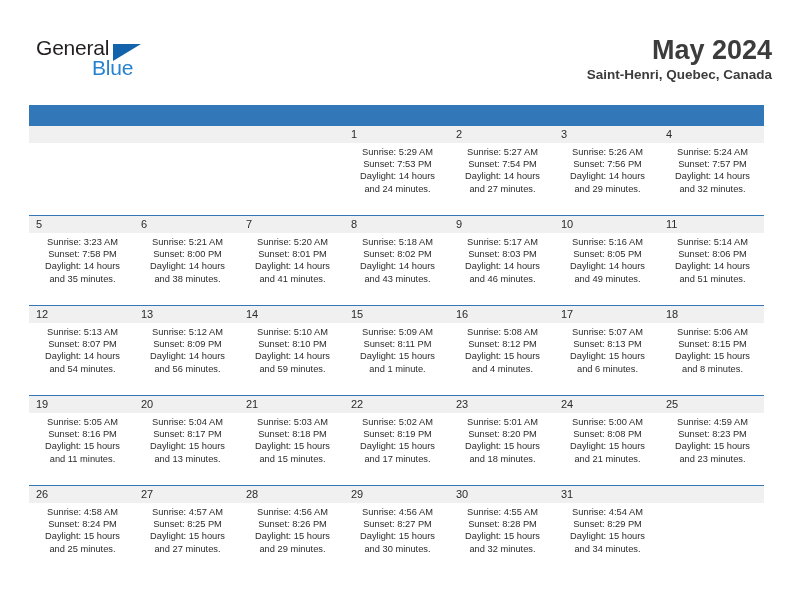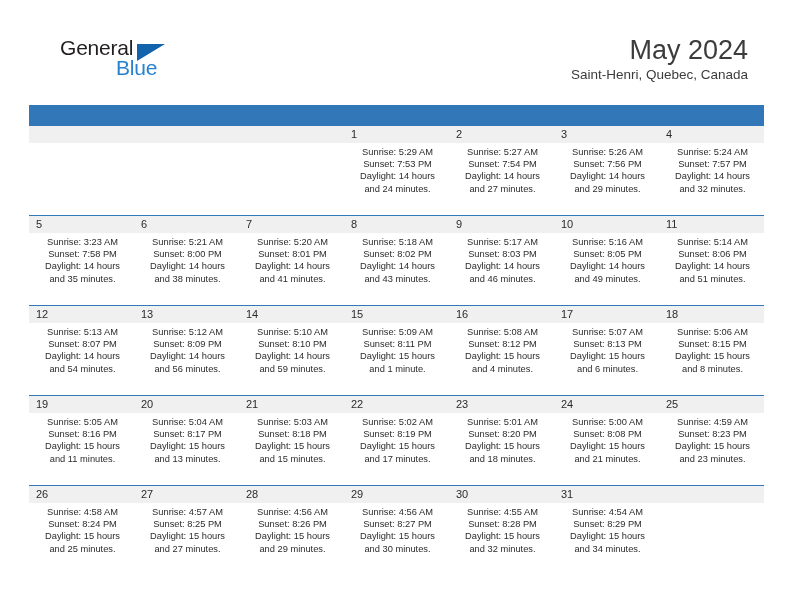--- a/index.html
+++ b/index.html
@@ -28,21 +28,20 @@
     top: 0;
     width: 792px;
     height: 100px;
   }
   .logo {
     position: absolute;
     left: 36px;
     top: 36px;
     width: 200px;
     height: 50px;
-    margin-left: 24px;
   }
   .logo-general {
     position: absolute;
     left: 0;
     top: 0;
     font-size: 21px;
     letter-spacing: -0.2px;
     color: #231f20;
     line-height: 23px;
   }
@@ -59,23 +58,24 @@
     position: absolute;
     left: 56px;
     top: 20px;
     font-size: 21px;
     letter-spacing: -0.2px;
     color: #2782d0;
     line-height: 23px;
   }
   .title-block {
     position: absolute;
-    right: 44px;
+    right: 20px;
     top: 34px;
     text-align: right;
+    font-weight: bold;
   }
   .cal-title {
     font-size: 27px;
     color: #3c3c3c;
     line-height: 32px;
     white-space: nowrap;
   }
   .cal-subtitle {
     font-size: 13.5px;
     color: #3c3c3c;

